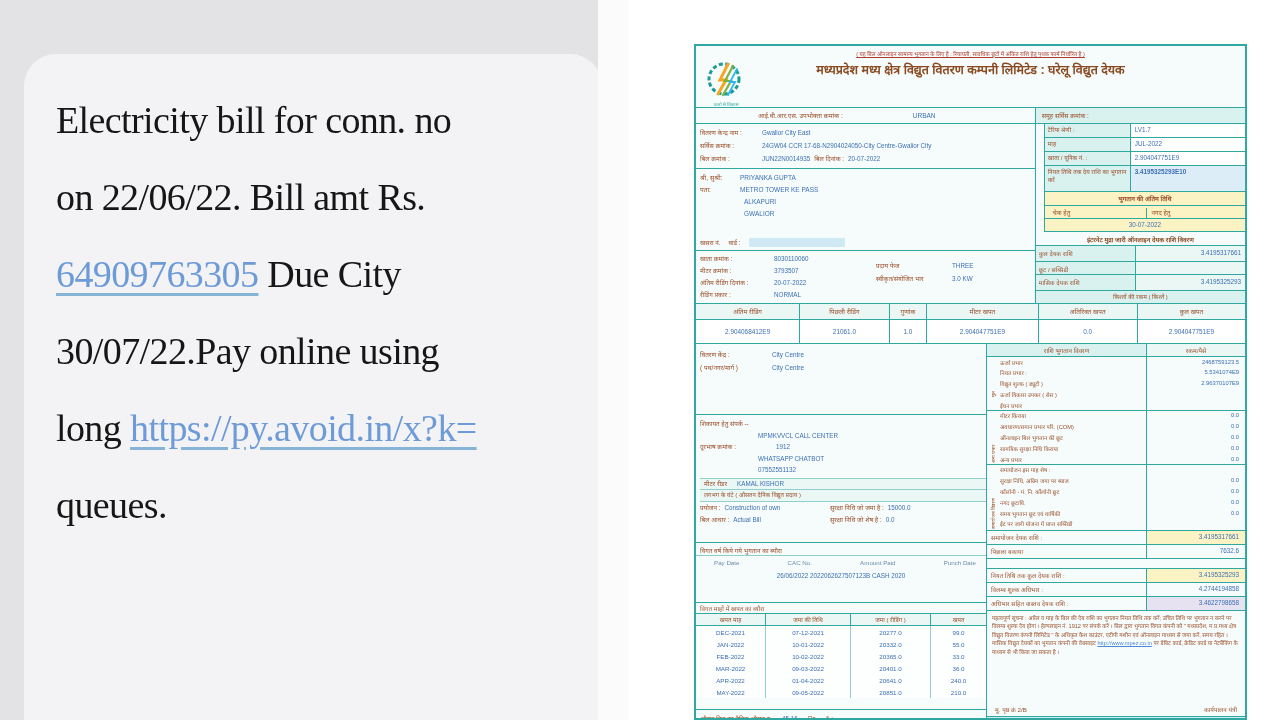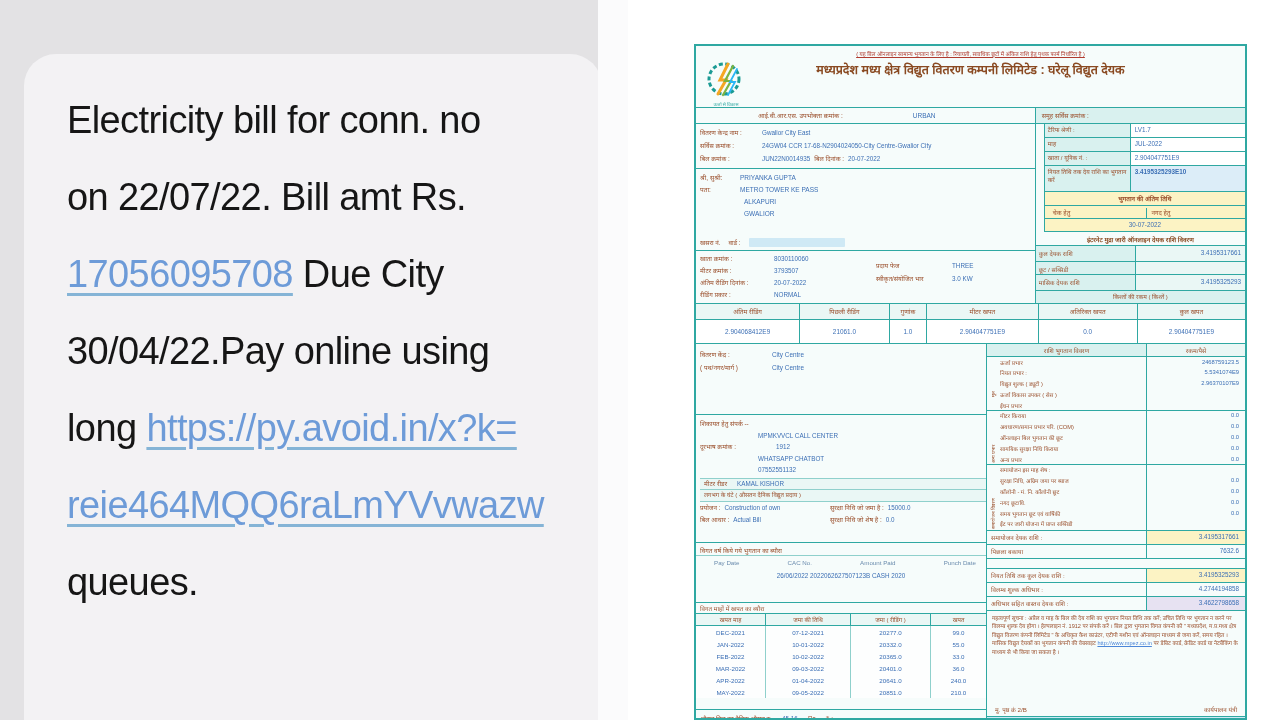--- a/index.html
+++ b/index.html
@@ -3,21 +3,21 @@
 <meta charset="utf-8">
 <style>
   * { margin:0; padding:0; box-sizing:border-box; }
   html,body { width:1280px; height:720px; overflow:hidden; background:#fff;
     font-family:"Liberation Sans","DejaVu Sans",sans-serif; }
   .stage { position:absolute; left:0; top:0; width:1280px; height:720px; overflow:hidden; background:#fff; }
 
   
   .sms-panel { position:absolute; left:0; top:0; width:612px; height:720px; background:#e3e2e4; }
   .sms-bubble { position:absolute; left:24px; top:54px; width:578px; height:666px;
-    background:#f3f2f4; border-radius:32px 32px 0 0; padding:28px 0 0 43px; overflow:hidden; }
+    background:#f3f2f4; border-radius:32px 32px 0 0; padding:28px 0 0 32px; overflow:hidden;font-family:Liberation Serif, serif; }
   .sms-line { font-size:38px; letter-spacing:-0.6px; line-height:77px; color:#161616; white-space:nowrap; }
   .lk { color:#6d9bd8; text-decoration:underline; text-decoration-color:#85b4d6; text-underline-offset:6px; }
   .scroll-strip { position:absolute; left:598px; top:0; width:30px; height:720px; background:#fbfbfc; }
 
   
   .bill { position:absolute; left:694px; top:44px; width:553px; height:676px;
     border:2px solid #2fa8a2; background:#f6fcfb; color:#3c6fb5; font-size:7px; overflow:hidden; }
   .maroon { color:#9a4f2c; }
   .blue   { color:#3c6fb5; }
 
@@ -140,25 +140,24 @@
     align-items:center; justify-content:center; font-size:6px; color:#9a4f2c; }
 </style>
 </head>
 <body>
 
 <div class="stage">
 
   <div class="sms-panel">
     <div class="sms-bubble">
       <p class="sms-line"><span>Electricity bill for conn. no</span></p>
-      <p class="sms-line"><span>on 22/07/22. Bill amt Rs.</span></p>
-      <p class="sms-line"><span class="lk">17056095708</span><span> Due City</span></p>
-      <p class="sms-line"><span>30/04/22.Pay online using</span></p>
+      <p class="sms-line"><span>on 22/06/22. Bill amt Rs.</span></p>
+      <p class="sms-line"><span class="lk">64909763305</span><span> Due City</span></p>
+      <p class="sms-line"><span>30/07/22.Pay online using</span></p>
       <p class="sms-line"><span>long </span><span class="lk">https://py.avoid.in/x?k=</span></p>
-      <p class="sms-line"><span class="lk">reie464MQQ6raLmYVvwazw</span></p>
       <p class="sms-line"><span>queues.</span></p>
     </div>
     <div class="scroll-strip"></div>
   </div>
 
   <div class="bill">
 
     <div class="b-header">
       <div class="logo-box">
         <svg width="48" height="40" viewBox="0 0 48 40">

